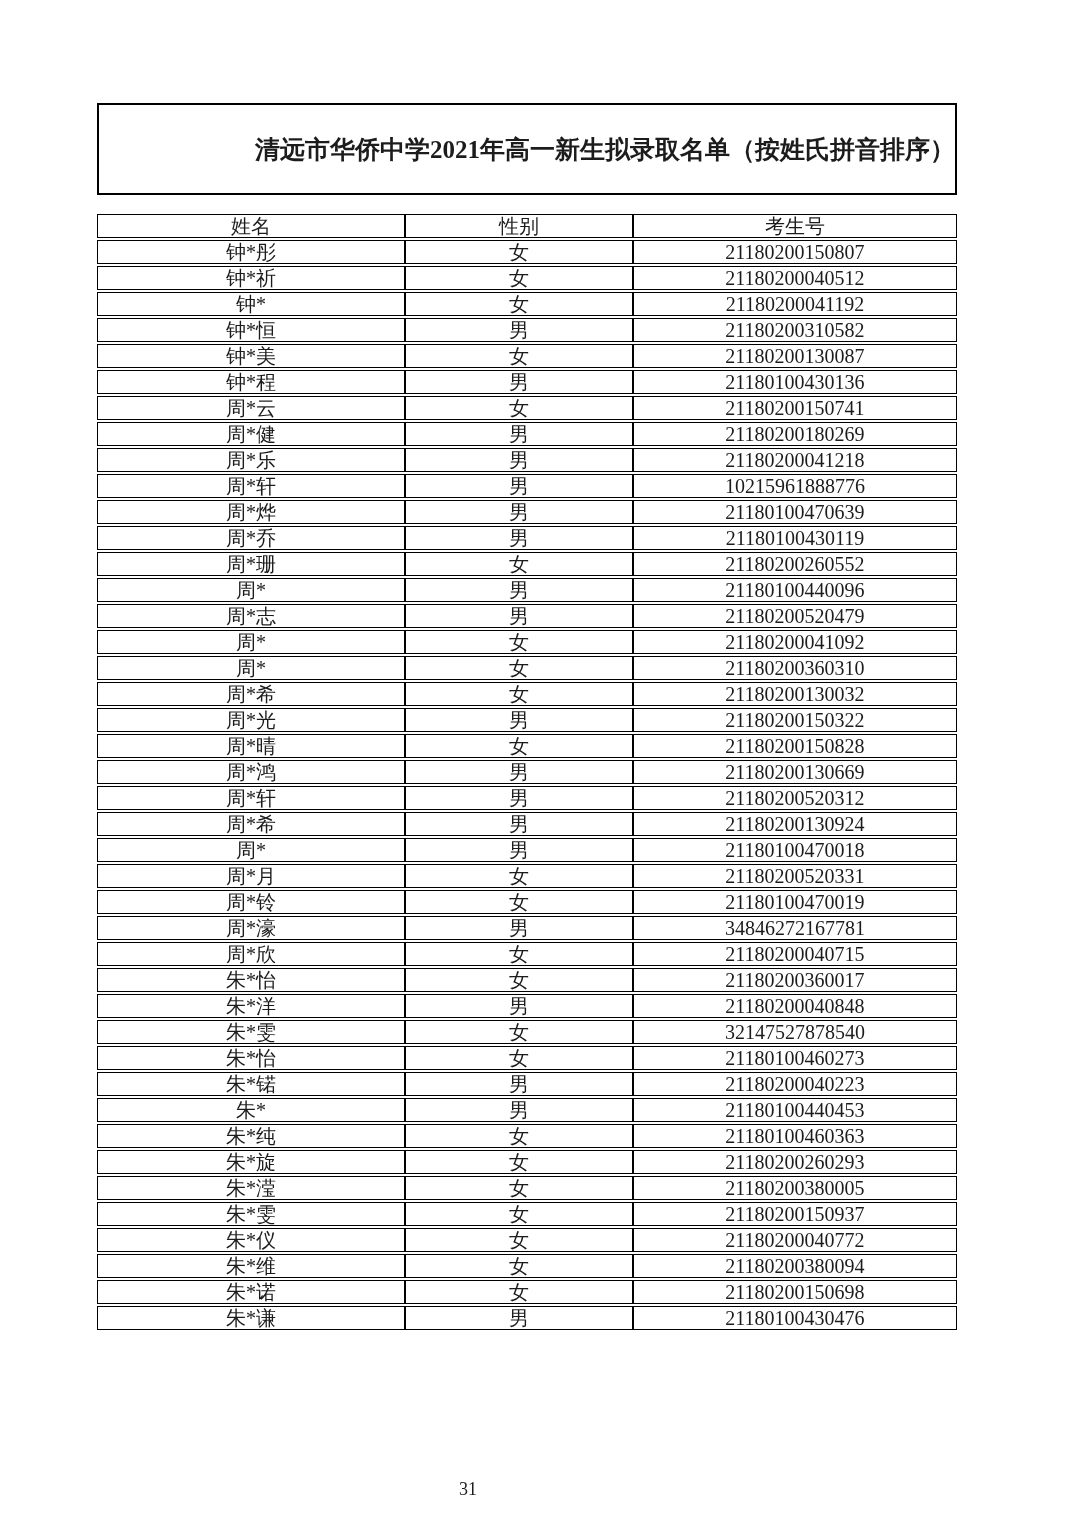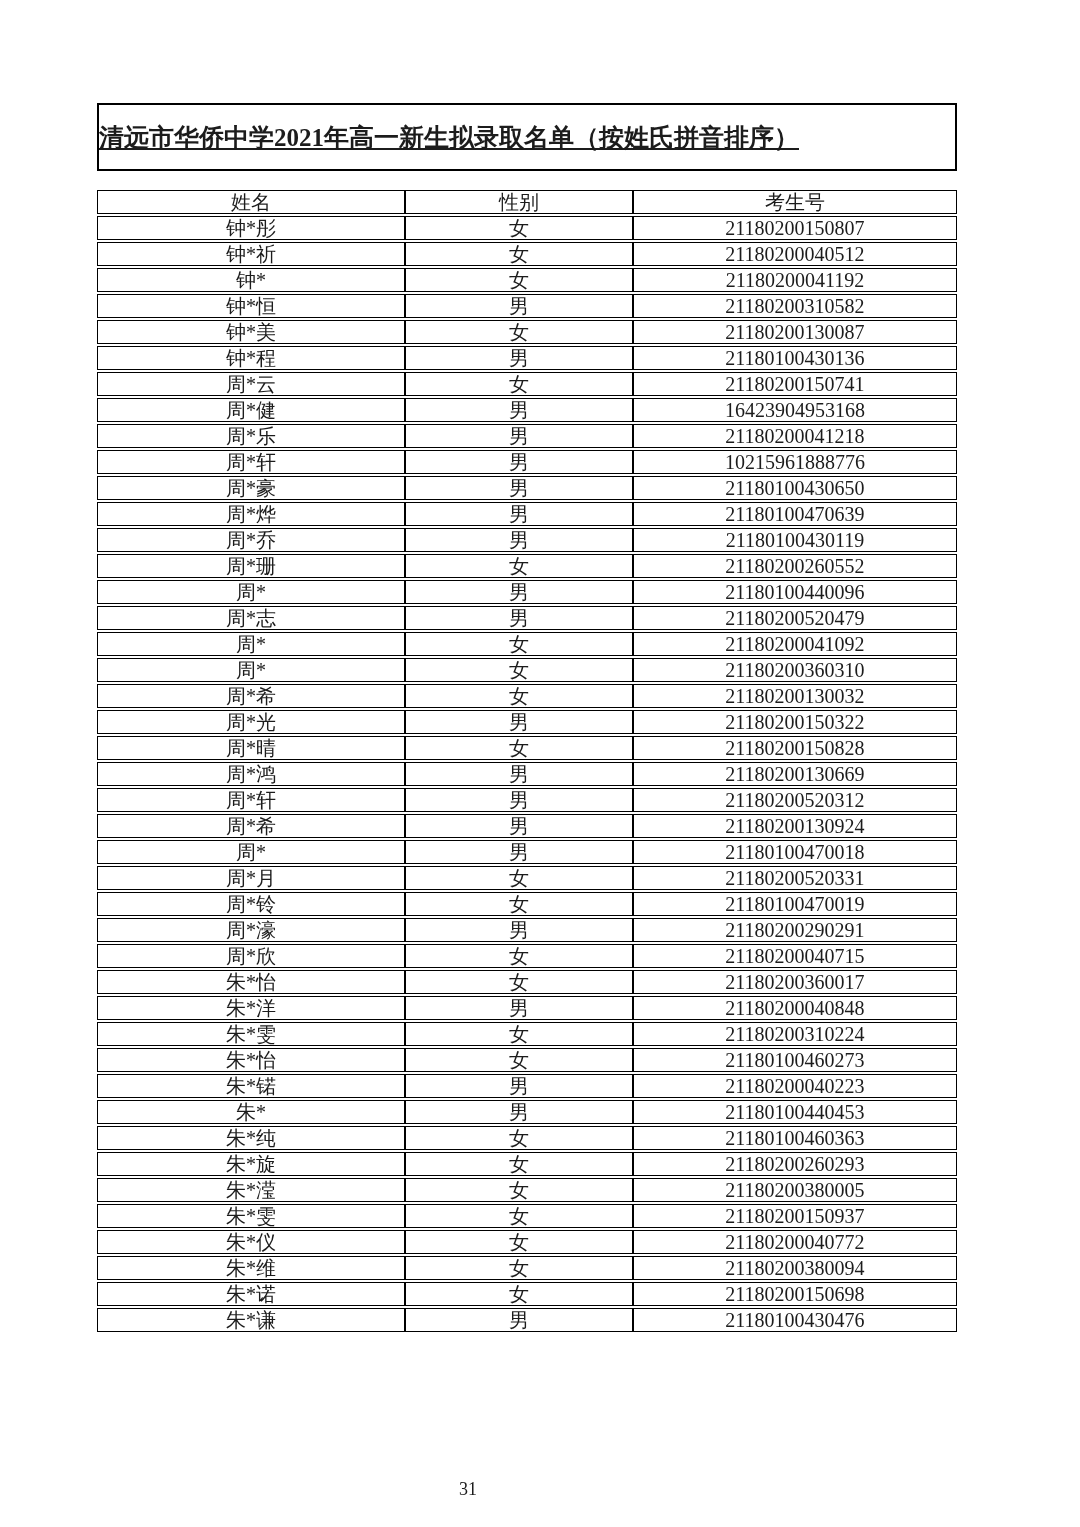--- a/index.html
+++ b/index.html
@@ -16,26 +16,25 @@
   }
   .doc-container {
     position: absolute;
     left: 97px;
     top: 103px;
     width: 860px;
   }
   .title-box {
     box-sizing: border-box;
     width: 860px;
-    height: 68px;
+    height: 92px;
     border: 2px solid #000000;
     display: flex;
     align-items: center;
-    justify-content: flex-start;
-    text-decoration: underline;
+    justify-content: flex-end;
   }
   .title-box .title-text {
     font-size: 25px;
     font-weight: bold;
     letter-spacing: 0px;
     white-space: nowrap;
   }
   table.roster {
     width: 860px;
     table-layout: fixed;
@@ -119,38 +118,33 @@
           <td>21180100430136</td>
         </tr>
         <tr>
           <td>周*云</td>
           <td>女</td>
           <td>21180200150741</td>
         </tr>
         <tr>
           <td>周*健</td>
           <td>男</td>
-          <td>16423904953168</td>
+          <td>21180200180269</td>
         </tr>
         <tr>
           <td>周*乐</td>
           <td>男</td>
           <td>21180200041218</td>
         </tr>
         <tr>
           <td>周*轩</td>
           <td>男</td>
           <td>10215961888776</td>
         </tr>
         <tr>
-          <td>周*豪</td>
-          <td>男</td>
-          <td>21180100430650</td>
-        </tr>
-        <tr>
           <td>周*烨</td>
           <td>男</td>
           <td>21180100470639</td>
         </tr>
         <tr>
           <td>周*乔</td>
           <td>男</td>
           <td>21180100430119</td>
         </tr>
         <tr>
@@ -219,41 +213,41 @@
           <td>21180200520331</td>
         </tr>
         <tr>
           <td>周*铃</td>
           <td>女</td>
           <td>21180100470019</td>
         </tr>
         <tr>
           <td>周*濠</td>
           <td>男</td>
-          <td>21180200290291</td>
+          <td>34846272167781</td>
         </tr>
         <tr>
           <td>周*欣</td>
           <td>女</td>
           <td>21180200040715</td>
         </tr>
         <tr>
           <td>朱*怡</td>
           <td>女</td>
           <td>21180200360017</td>
         </tr>
         <tr>
           <td>朱*洋</td>
           <td>男</td>
           <td>21180200040848</td>
         </tr>
         <tr>
           <td>朱*雯</td>
           <td>女</td>
-          <td>21180200310224</td>
+          <td>32147527878540</td>
         </tr>
         <tr>
           <td>朱*怡</td>
           <td>女</td>
           <td>21180100460273</td>
         </tr>
         <tr>
           <td>朱*锘</td>
           <td>男</td>
           <td>21180200040223</td>

